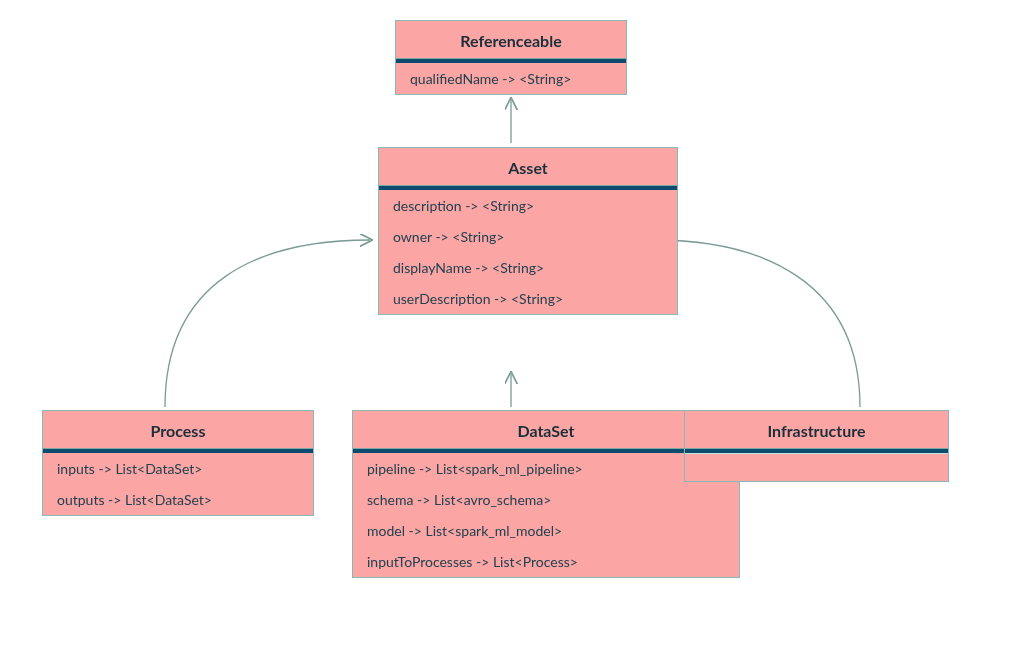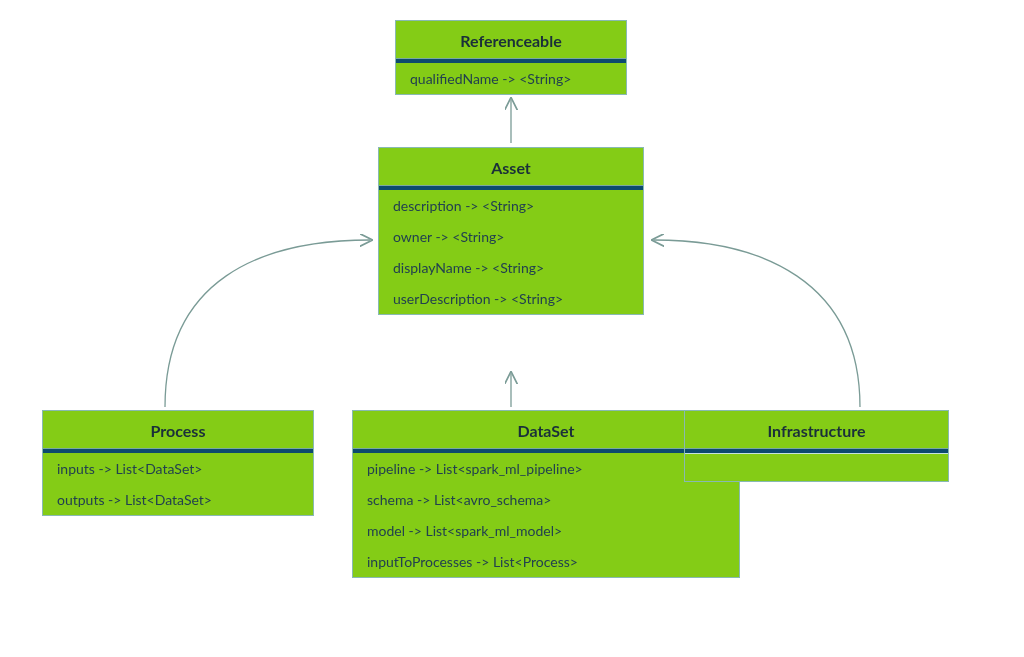--- a/index.html
+++ b/index.html
@@ -6,21 +6,21 @@
   body {
     width: 1024px;
     height: 657px;
     background: #ffffff;
     font-family: "Segoe UI", "Lato", Arial, sans-serif;
     position: relative;
     overflow: hidden;
   }
   .box {
     position: absolute;
-    background: #84cc16;
+    background: #fca5a5;
     border: 1px solid #88b9b3;
     color: #1e3a47;
   }
   .box-title {
     text-align: center;
     font-weight: 700;
     font-size: 16px;
     padding: 10px 0 8px 0;
     border-bottom: 1px solid #7aa8a2;
     color: #1a2f3a;
@@ -65,21 +65,21 @@
   <path d="M 860 407 C 860 280, 760 240, 654 240" fill="none" stroke="#7a9b96" stroke-width="1.3" marker-end="url(#arrowhead)"></path>
 </svg>
 
 <div class="box" style="left:395px; top:20px; width:232px;">
   <div class="box-title">Referenceable</div>
   <div class="box-body">
     <div class="attr">qualifiedName -&gt; &lt;String&gt;</div>
   </div>
 </div>
 
-<div class="box" style="left:378px; top:147px; width:266px;">
+<div class="box" style="left:378px; top:147px; width:300px;">
   <div class="box-title">Asset</div>
   <div class="box-body">
     <div class="attr">description -&gt; &lt;String&gt;</div>
     <div class="attr">owner -&gt; &lt;String&gt;</div>
     <div class="attr">displayName -&gt; &lt;String&gt;</div>
     <div class="attr">userDescription -&gt; &lt;String&gt;</div>
   </div>
 </div>
 
 <div class="box" style="left:42px; top:410px; width:272px;">

